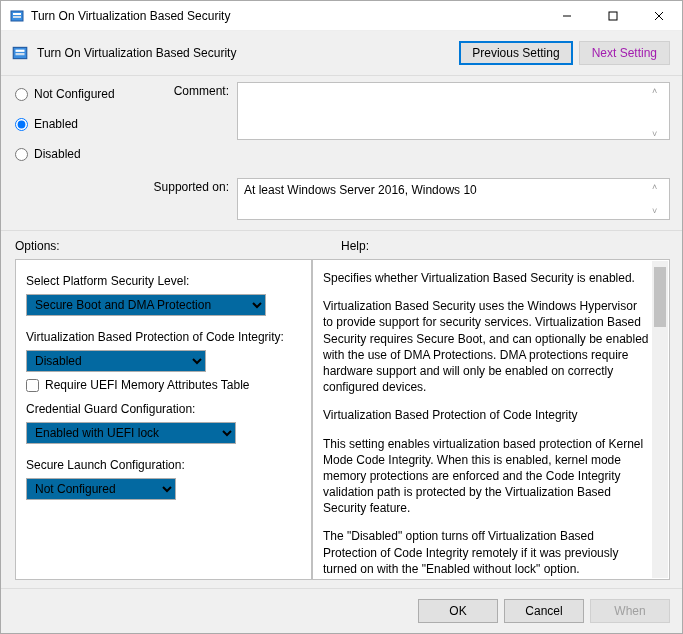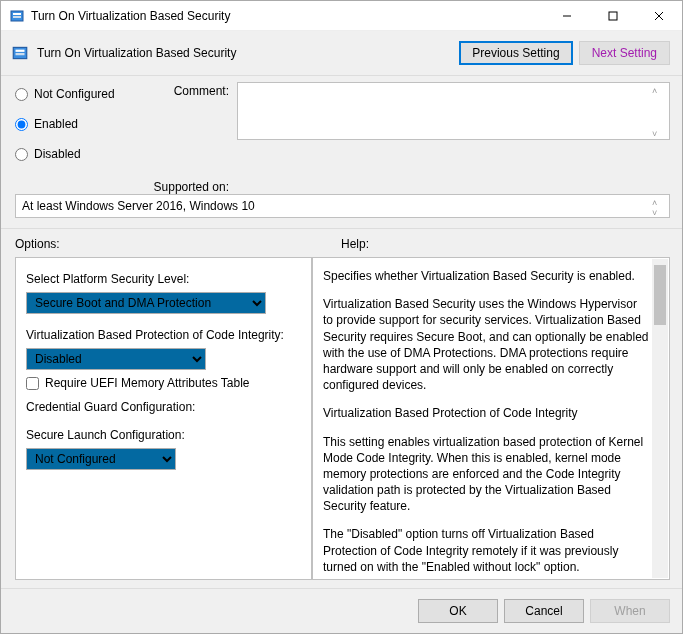--- a/index.html
+++ b/index.html
@@ -79,21 +79,20 @@
     width: 14px; display: flex; flex-direction: column; justify-content: space-between;
     color: #999; font-size: 9px; padding: 4px 0;
   }
   .field-wrap { position: relative; }
 
   .supported-row {
     display: flex;
     padding: 4px 12px 10px 14px;
     background: #f0f0f0;
     border-bottom: 1px solid #ddd;
-    flex-direction: column;
   }
   .supported-row .label-col { width: 222px; }
 
   .section-labels {
     display: flex;
     padding: 8px 12px 6px 14px;
     background: #f0f0f0;
   }
   .section-labels .opt-lbl { width: 326px; }
   .section-labels .help-lbl { flex: 1; }
@@ -218,21 +217,21 @@
             <span>˅</span>
           </div>
       </div>
     </div>
   </div>
 
   <div class="supported-row">
     <div class="label-col">Supported on:</div>
     <div class="field-col">
       <div class="field-wrap">
-        <div class="mlfield" style="height:24px;">
+        <div class="mlfield" style="height:42px;">
           <span>At least Windows Server 2016, Windows 10</span>
         </div>
         <div class="field-chevs">
             <span>˄</span>
             <span>˅</span>
           </div>
       </div>
     </div>
   </div>
 
@@ -252,20 +251,23 @@
       <select class="dd med">
         <option>Disabled</option>
       </select>
 
       <div class="chk-row">
         <input type="checkbox" style="">
         <span>Require UEFI Memory Attributes Table</span>
       </div>
 
       <div class="opt-label">Credential Guard Configuration:</div>
+      <select class="dd med" style="width:210px;">
+        <option>Enabled with UEFI lock</option>
+      </select>
 
       <div class="opt-label" style="margin-top:14px;">Secure Launch Configuration:</div>
       <select class="dd sm">
         <option>Not Configured</option>
       </select>
     </div>
 
     <div class="help-panel">
       <p>Specifies whether Virtualization Based Security is enabled.</p>
       <p>Virtualization Based Security uses the Windows Hypervisor to provide support for security services. Virtualization Based Security requires Secure Boot, and can optionally be enabled with the use of DMA Protections. DMA protections require hardware support and will only be enabled on correctly configured devices.</p>

